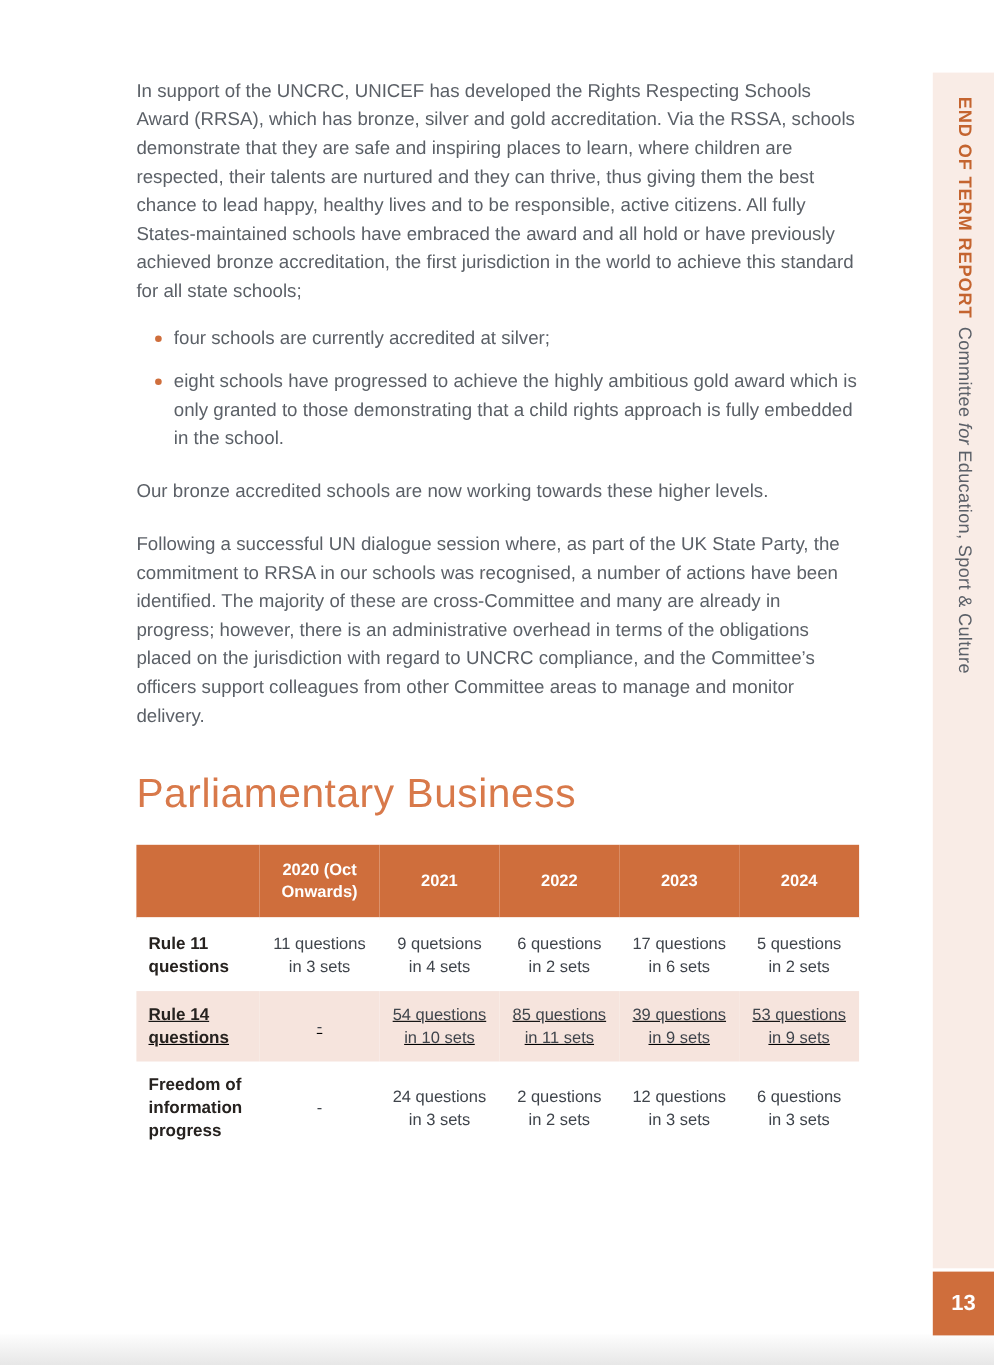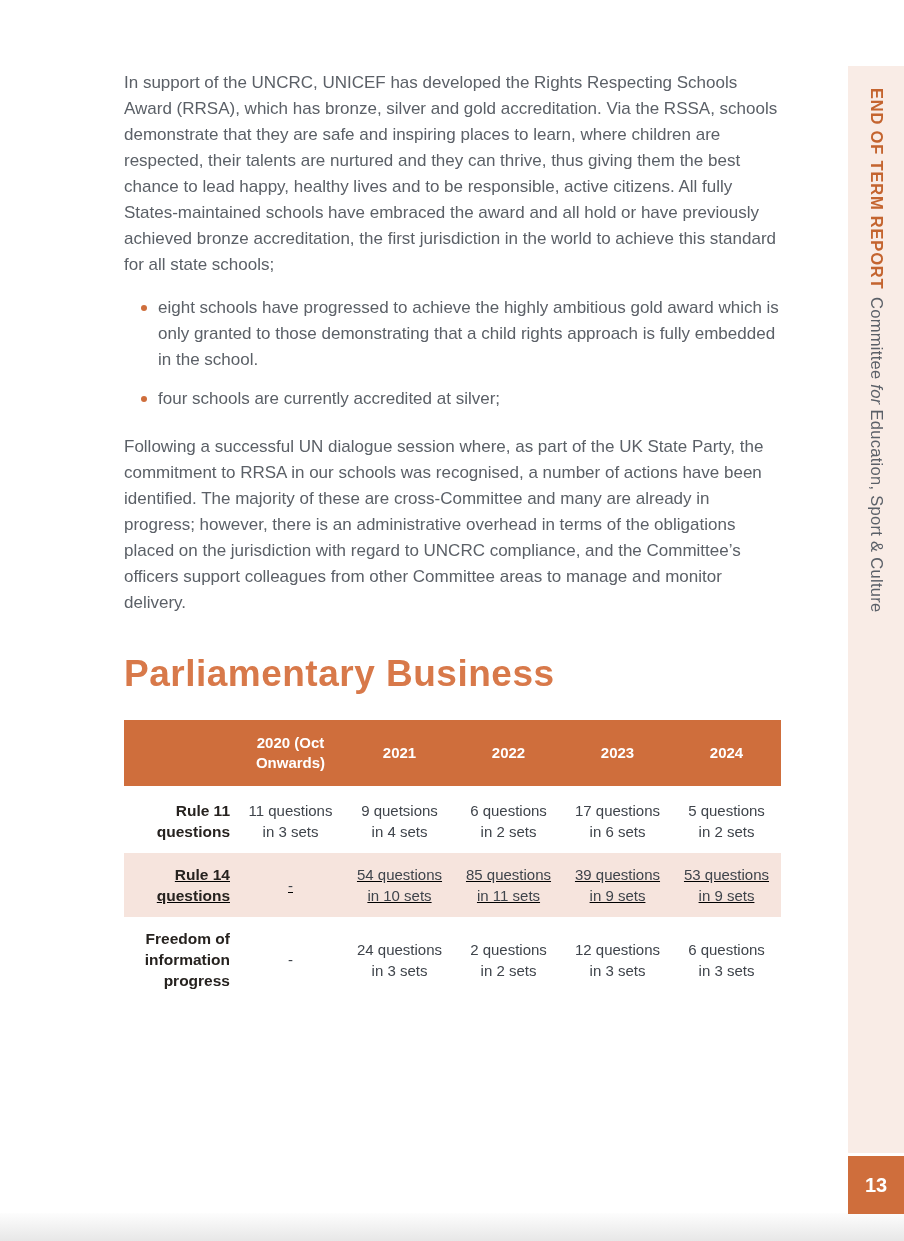--- a/index.html
+++ b/index.html
@@ -29,21 +29,21 @@
   .bullets li + li { margin-top: 13px; }
   .bullet-dot {
     position: absolute; left: -17px; top: 10px;
     width: 6px; height: 6px; border-radius: 50%;
     background: #cf6e3c;
   }
 
   .section-heading {
     margin: 34px 0 22px 0;
     font-size: 37px; line-height: 48px;
-    font-weight: 700;
+    font-weight: 400;
     color: #d8794a;
     letter-spacing: 0.5px;
   }
 
   table.pb-table {
     border-collapse: collapse;
     table-layout: fixed;
     width: 657px;
     font-size: 15px;
   }
@@ -52,21 +52,21 @@
     color: #ffffff;
     font-weight: 700;
     height: 58px;
     vertical-align: middle;
     text-align: center;
     line-height: 20px;
     padding: 4px 6px;
     border-bottom: 3px solid #ffffff;
   }
   .pb-table tbody th {
-    text-align: right;
+    text-align: left;
     font-weight: 700;
     color: #26221f;
     font-size: 15.5px;
     line-height: 21px;
     padding: 11px 6px 11px 11px;
     vertical-align: middle;
   }
   .pb-table tbody td {
     text-align: center;
     color: #3f444b;
@@ -112,28 +112,29 @@
 </head>
 <body>
 
 <div class="content">
 
   <p class="body-text">In support of the UNCRC, UNICEF has developed the Rights Respecting Schools Award (RRSA), which has bronze, silver and gold accreditation.  Via the RSSA, schools demonstrate that they are safe and inspiring places to learn, where children are respected, their talents are nurtured and they can thrive, thus giving them the best chance to lead happy, healthy lives and to be responsible, active citizens.  All fully States-maintained schools have embraced the award and all hold or have previously achieved bronze accreditation, the first jurisdiction in the world to achieve this standard for all state schools;</p>
 
   <ul class="bullets">
     <li>
       <span class="bullet-dot"></span>
-      <span>eight schools have progressed to achieve the highly ambitious gold award which is only granted to those demonstrating that a child rights approach is fully embedded in the school.</span>
+      <span>four schools are currently accredited at silver;</span>
     </li>
     <li>
       <span class="bullet-dot"></span>
-      <span>four schools are currently accredited at silver;</span>
+      <span>eight schools have progressed to achieve the highly ambitious gold award which is only granted to those demonstrating that a child rights approach is fully embedded in the school.</span>
     </li>
   </ul>
 
+  <p class="body-text mt">Our bronze accredited schools are now working towards these higher levels.</p>
 
   <p class="body-text mt">Following a successful UN dialogue session where, as part of the UK State Party, the commitment to RRSA in our schools was recognised, a number of actions have been identified.  The majority of these are cross-Committee and many are already in progress; however, there is an administrative overhead in terms of the obligations placed on the jurisdiction with regard to UNCRC compliance, and the Committee’s officers support colleagues from other Committee areas to manage and monitor delivery.</p>
 
   <h1 class="section-heading">Parliamentary Business</h1>
 
   <table class="pb-table">
     <colgroup>
       <col style="width:112px">
         <col style="width:109px">
         <col style="width:109px">

